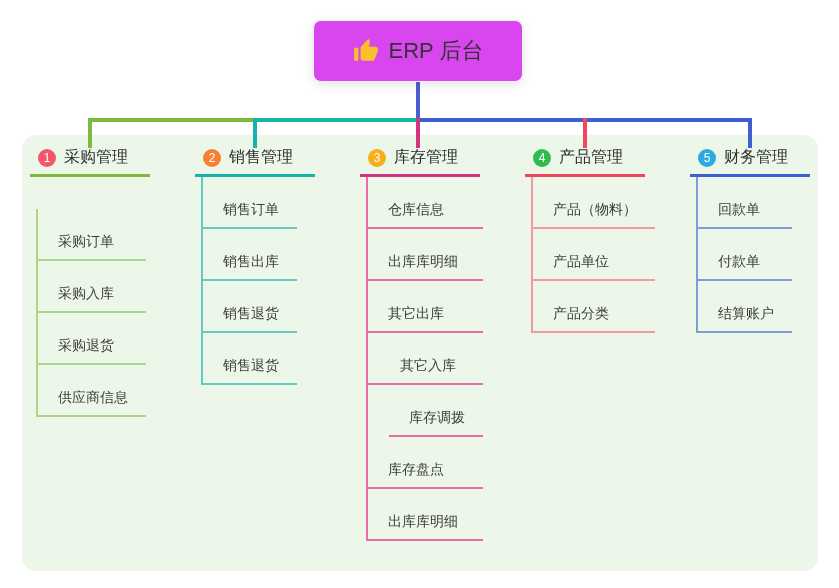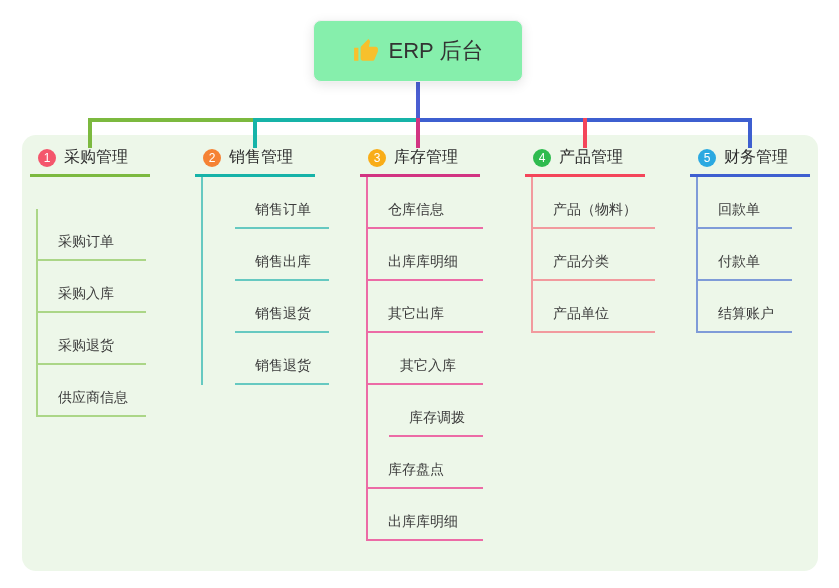--- a/index.html
+++ b/index.html
@@ -3,21 +3,21 @@
 <meta charset="utf-8">
 <style>
   * { margin:0; padding:0; box-sizing:border-box; }
   html,body { background:#fff; }
   body { font-family:"Liberation Sans","DejaVu Sans",sans-serif; }
   .canvas { position:relative; width:839px; height:588px; background:#fff; overflow:hidden; }
 
   
   .root-node {
     position:absolute; left:313px; top:20px; width:210px; height:62px;
-    background:#86efac; border:1px solid #f0f0f0; border-radius:8px;
+    background:#d946ef; border:1px solid #f0f0f0; border-radius:8px;
     box-shadow:0 3px 12px rgba(0,0,0,.10);
     display:flex; align-items:center; justify-content:center; gap:10px;
     font-size:22px; color:#333; cursor:pointer; z-index:3;
   }
   .root-node .thumb { width:26px; height:26px; display:block; }
 
   
   .conn { position:absolute; z-index:1; }
   .stem { left:416px; top:82px; width:4px; height:38px; }
   .bus  { top:118px; height:4px; }
@@ -82,21 +82,21 @@
           <div class="child" style="border-bottom: 2px solid rgb(171, 214, 135);">采购入库</div>
           <div class="child" style="border-bottom: 2px solid rgb(171, 214, 135);">采购退货</div>
           <div class="child" style="border-bottom: 2px solid rgb(171, 214, 135);">供应商信息</div>
         </div>
       </div>
       <div class="branch" style="left: 195px;">
         <div class="branch-title" style="border-bottom: 3px solid rgb(22, 179, 168);">
           <span class="badge" style="background: rgb(245, 130, 52);">2</span>
           <span>销售管理</span>
         </div>
-        <div class="children" style="border-left: 2px solid rgb(102, 201, 193); padding-left: 32px;">
+        <div class="children" style="border-left: 2px solid rgb(102, 201, 193);">
           <div class="child" style="border-bottom: 2px solid rgb(102, 201, 193);">销售订单</div>
           <div class="child" style="border-bottom: 2px solid rgb(102, 201, 193);">销售出库</div>
           <div class="child" style="border-bottom: 2px solid rgb(102, 201, 193);">销售退货</div>
           <div class="child" style="border-bottom: 2px solid rgb(102, 201, 193);">销售退货</div>
         </div>
       </div>
       <div class="branch" style="left: 360px;">
         <div class="branch-title" style="border-bottom: 3px solid rgb(210, 52, 130);">
           <span class="badge" style="background: rgb(249, 173, 24);">3</span>
           <span>库存管理</span>
@@ -111,22 +111,22 @@
           <div class="child" style="border-bottom: 2px solid rgb(236, 107, 166);">出库库明细</div>
         </div>
       </div>
       <div class="branch" style="left: 525px;">
         <div class="branch-title" style="border-bottom: 3px solid rgb(244, 69, 90);">
           <span class="badge" style="background: rgb(47, 187, 79);">4</span>
           <span>产品管理</span>
         </div>
         <div class="children" style="border-left: 2px solid rgb(242, 154, 158);">
           <div class="child" style="border-bottom: 2px solid rgb(242, 154, 158);">产品（物料）</div>
+          <div class="child" style="border-bottom: 2px solid rgb(242, 154, 158);">产品单位</div>
           <div class="child" style="border-bottom: 2px solid rgb(242, 154, 158);">产品分类</div>
-          <div class="child" style="border-bottom: 2px solid rgb(242, 154, 158);">产品单位</div>
         </div>
       </div>
       <div class="branch" style="left: 690px;">
         <div class="branch-title" style="border-bottom: 3px solid rgb(62, 95, 208);">
           <span class="badge" style="background: rgb(43, 169, 225);">5</span>
           <span>财务管理</span>
         </div>
         <div class="children" style="border-left: 2px solid rgb(127, 155, 216);">
           <div class="child" style="border-bottom: 2px solid rgb(127, 155, 216);">回款单</div>
           <div class="child" style="border-bottom: 2px solid rgb(127, 155, 216); font-family: Liberation Mono, monospace;">付款单</div>

